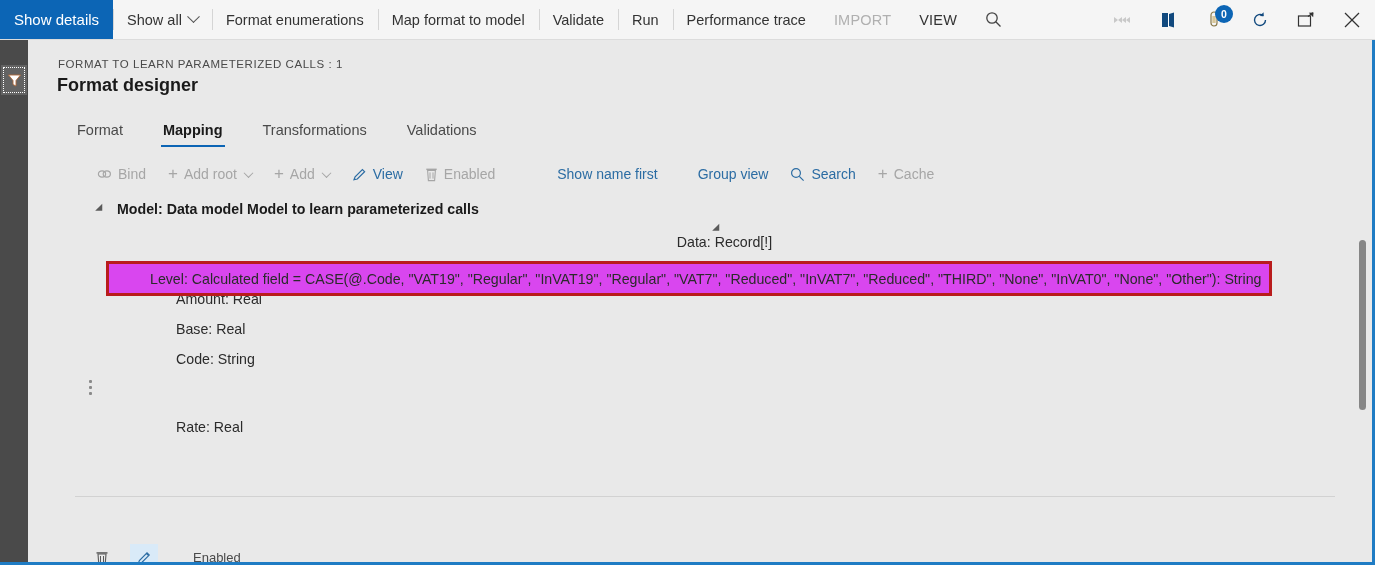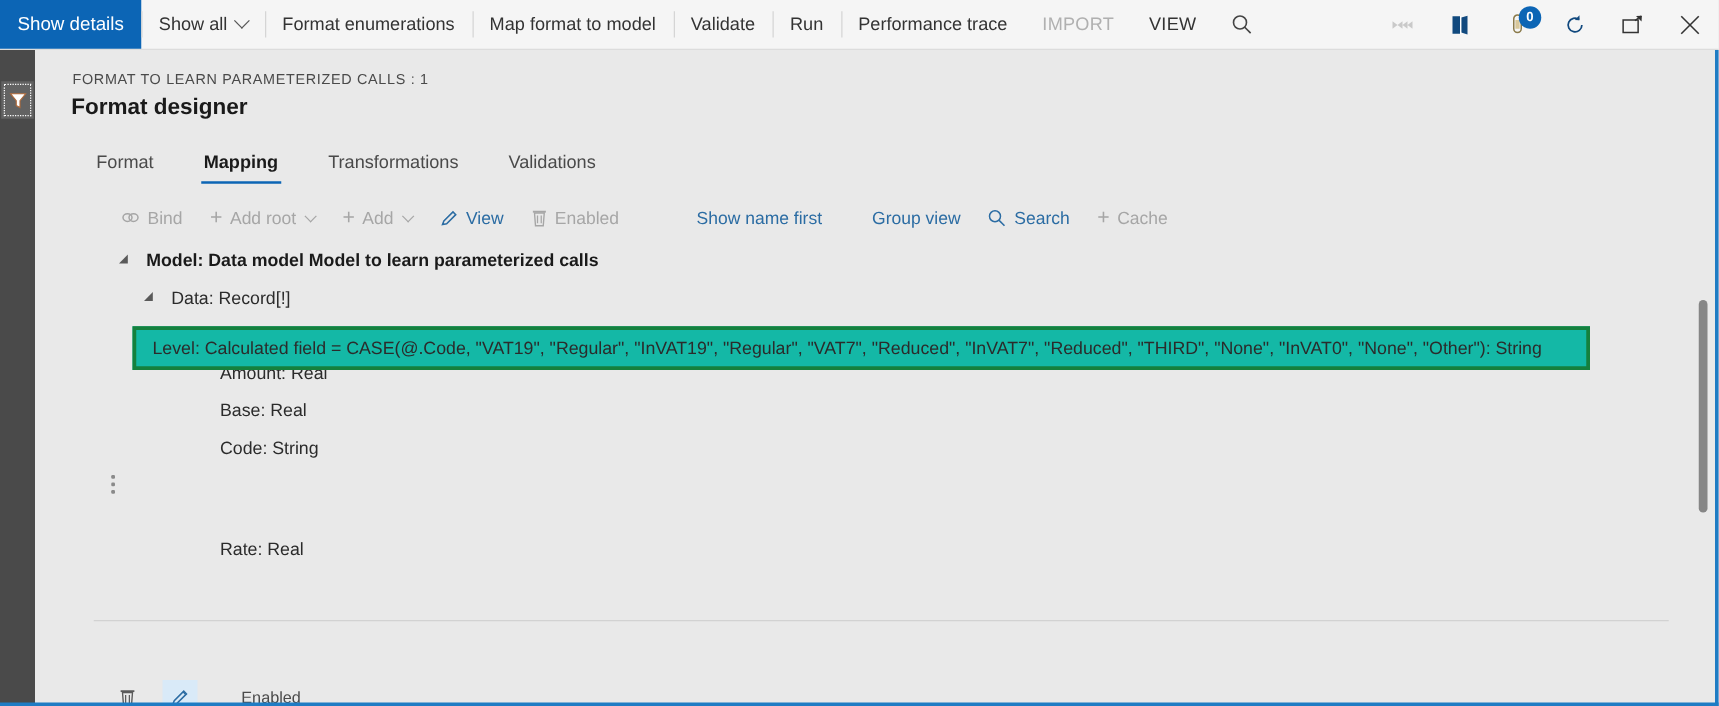--- a/index.html
+++ b/index.html
@@ -126,22 +126,22 @@
   .tnode.root { font-weight: bold; color: #1a1a1a; }
   .tri {
     width: 0; height: 0; flex: 0 0 auto;
     border-left: 5px solid #5a5a5a; border-top: 5px solid transparent;
     border-bottom: 5px solid transparent;
     transform: rotate(45deg); margin-right: 14px;
   }
 
   .row-highlight {
     position: absolute; left: 78px; right: 103px; top: 221px; height: 35px;
-    background: #14b8a6; border: 3px solid #15803d;
-    display: flex; align-items: center;
+    background: #d946ef; border: 3px solid #b91c1c;
+    display: flex; align-items: center; padding-left: 28px;
   }
   .row-highlight span {
     margin-left: 13px; font-size: 14.2px; color: #2b2b2b; white-space: nowrap;
   }
 
   .drag-handle {
     position: absolute; left: 61px; top: 340px;
     display: flex; flex-direction: column; gap: 3px; align-items: center;
   }
   .drag-handle i {
@@ -361,21 +361,21 @@
       </div>
     </div>
 
     <div class="tree">
 
       <div class="tnode root" style="padding-left:12px;">
         <span class="tri"></span>
         <span>Model: Data model Model to learn parameterized calls</span>
       </div>
 
-      <div class="tnode" style="padding-left:32px;">
+      <div class="tnode" style="padding-left:32px;flex-direction:column;">
         <span class="tri"></span>
         <span>Data: Record[!]</span>
       </div>
 
       <div class="tnode" style="padding-left:52px;">
         <span class="tri"></span>
         <span>Summary: Record list</span>
       </div>
 
       <div class="tnode" style="padding-left:90px;">
@@ -383,21 +383,21 @@
       </div>
 
       <div class="tnode" style="padding-left:90px;">
         <span>Base: Real</span>
       </div>
 
       <div class="tnode" style="padding-left:90px;">
         <span>Code: String</span>
       </div>
 
-      <div class="tnode" style="padding-left:90px; margin-top:51px;">
+      <div class="tnode" style="padding-left:90px; margin-top:38px;">
         <span>Rate: Real</span>
       </div>
     </div>
 
     <div class="row-highlight">
       <span>Level: Calculated field = CASE(@.Code, "VAT19", "Regular", "InVAT19", "Regular", "VAT7", "Reduced", "InVAT7", "Reduced", "THIRD", "None", "InVAT0", "None", "Other"): String</span>
     </div>
 
     <div class="drag-handle">
       <i></i>

